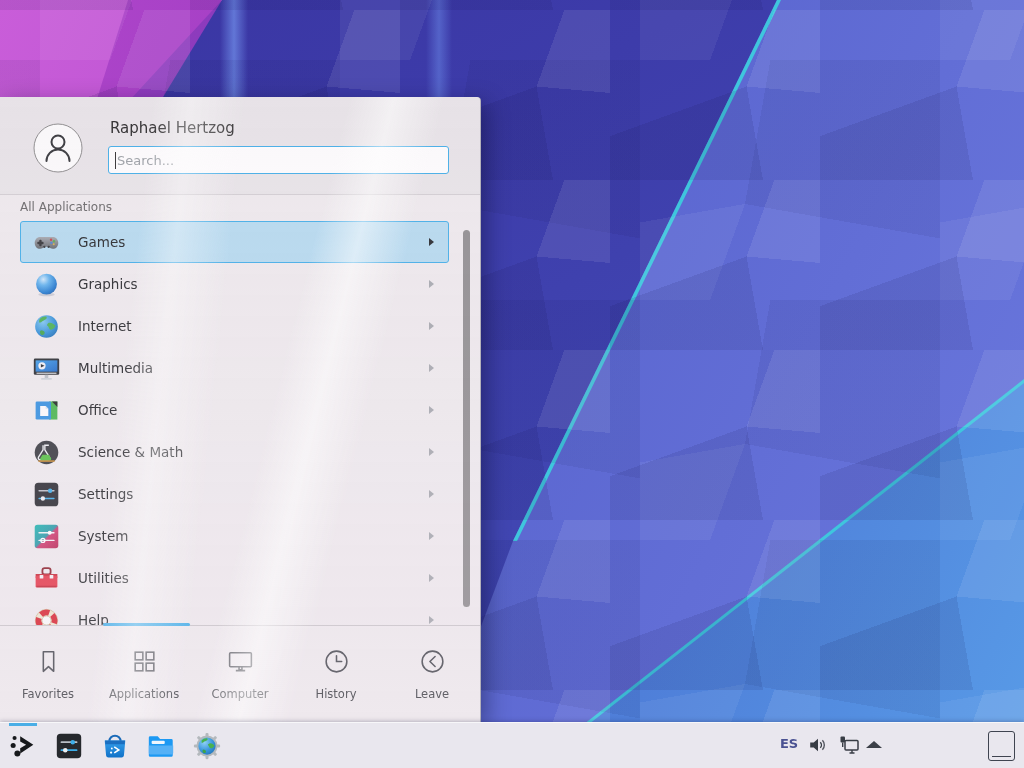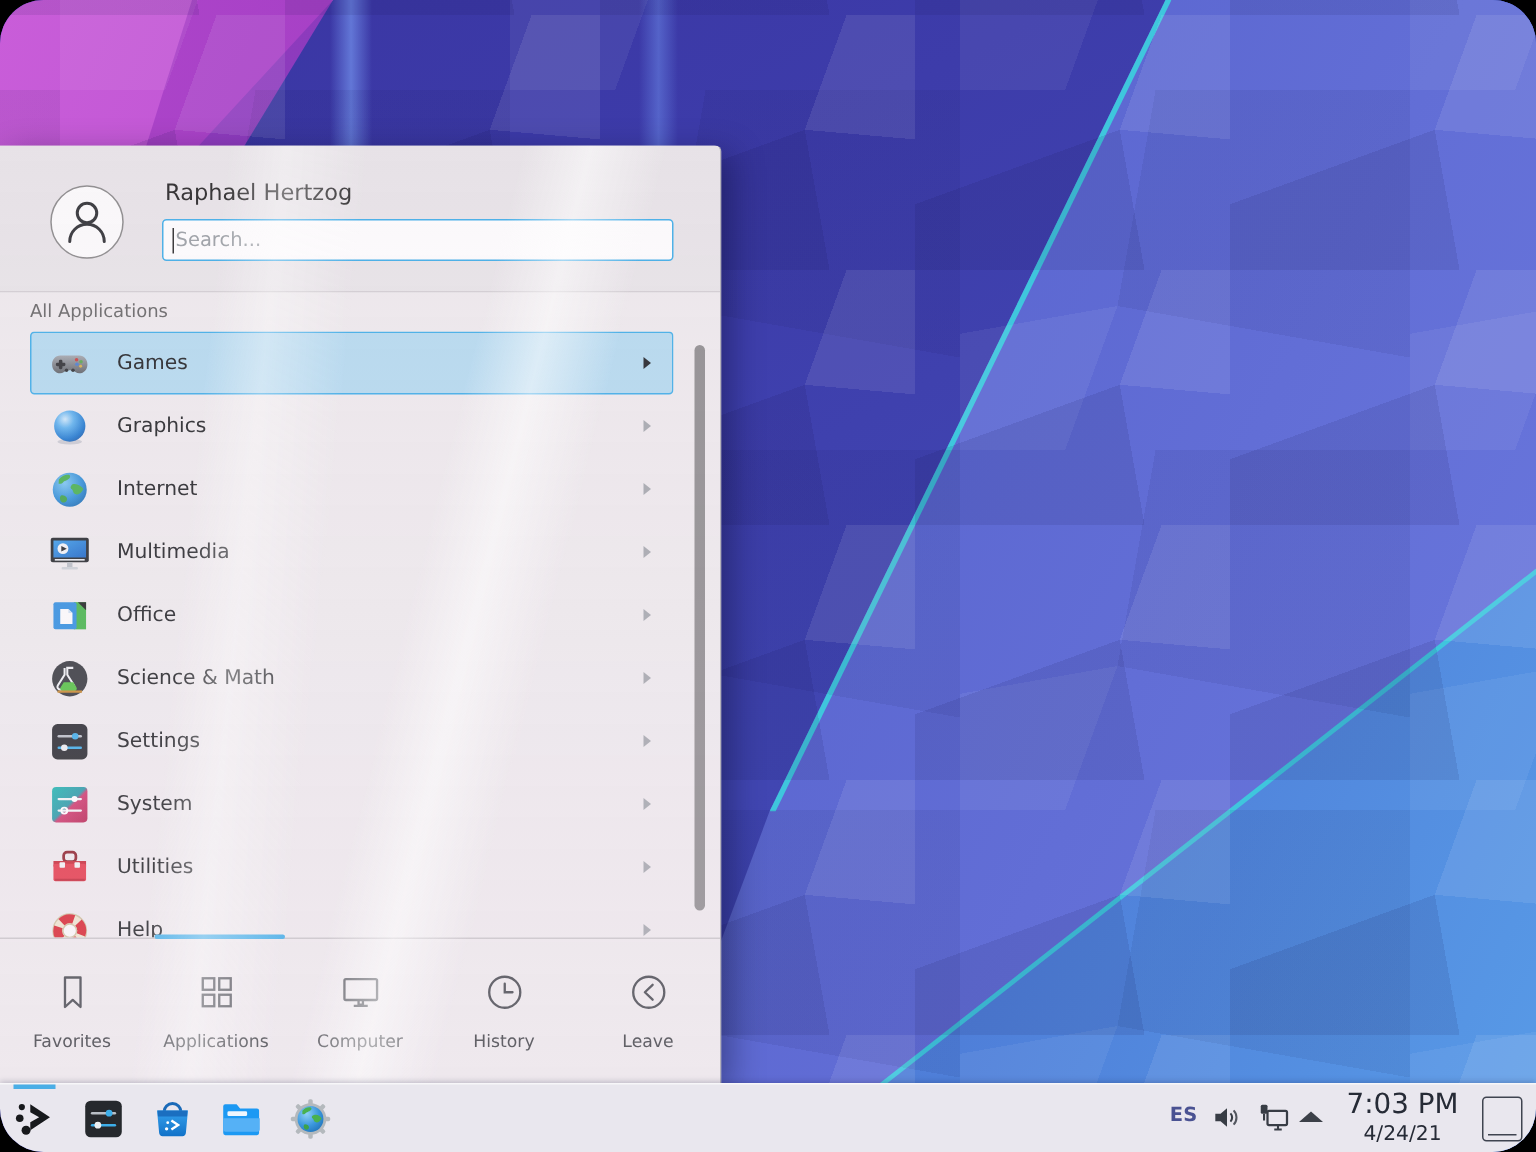--- a/index.html
+++ b/index.html
@@ -1,18 +1,18 @@
 <!DOCTYPE html>
 <html style="--highlight: #3daee9; --highlight-fill: #b5dcf1;"><head>
 <meta charset="utf-8">
 <style>
   * { margin:0; padding:0; box-sizing:border-box; }
   html,body { background:#000; }
   body { font-family:"DejaVu Sans","Liberation Sans",sans-serif; }
-  .screen { position:relative; width:1024px; height:768px; overflow:hidden; background:#3a35a2;border-radius:29px; }
+  .screen { position:relative; width:1024px; height:768px; overflow:hidden; background:#3a35a2; }
 
   
   .wallpaper { position:absolute; inset:0; }
   .wp-base { position:absolute; inset:0;
     background:linear-gradient(150deg,#3a35a2 0%,#3d3caa 30%,#4146b2 60%,#3a3fa8 100%); }
   .wp-magenta { position:absolute; inset:0;
     clip-path:polygon(0 0,222px 0,128px 102px,0 102px);
     background:linear-gradient(115deg,#c95dd9 0%,#b14ccc 45%,#8c2fb5 100%); }
   .wp-magenta2 { position:absolute; inset:0;
     clip-path:polygon(128px 0,222px 0,160px 102px,96px 102px);
@@ -450,20 +450,16 @@
       <svg viewBox="0 0 24 24" width="24" height="24">
         <rect x="8" y="7.5" width="13" height="9.5" rx="1" fill="none" stroke="#383d45" stroke-width="1.5"></rect>
         <path d="M12.5 20 h5 M15 17 v3" stroke="#383d45" stroke-width="1.4" fill="none"></path>
         <rect x="3.5" y="3.5" width="4.5" height="6" rx="1" fill="#383d45"></rect>
         <path d="M5.7 9.5 v4.5" stroke="#383d45" stroke-width="1.4"></path>
       </svg>
     </div>
 
     <div class="tray-caret"></div>
 
-    <div class="tray-clock">
-      <div class="clock-time">7:03 PM</div>
-      <div class="clock-date">4/24/21</div>
-    </div>
 
     <div class="show-desktop"></div>
   </div>
 </div>
 
 </body></html>

